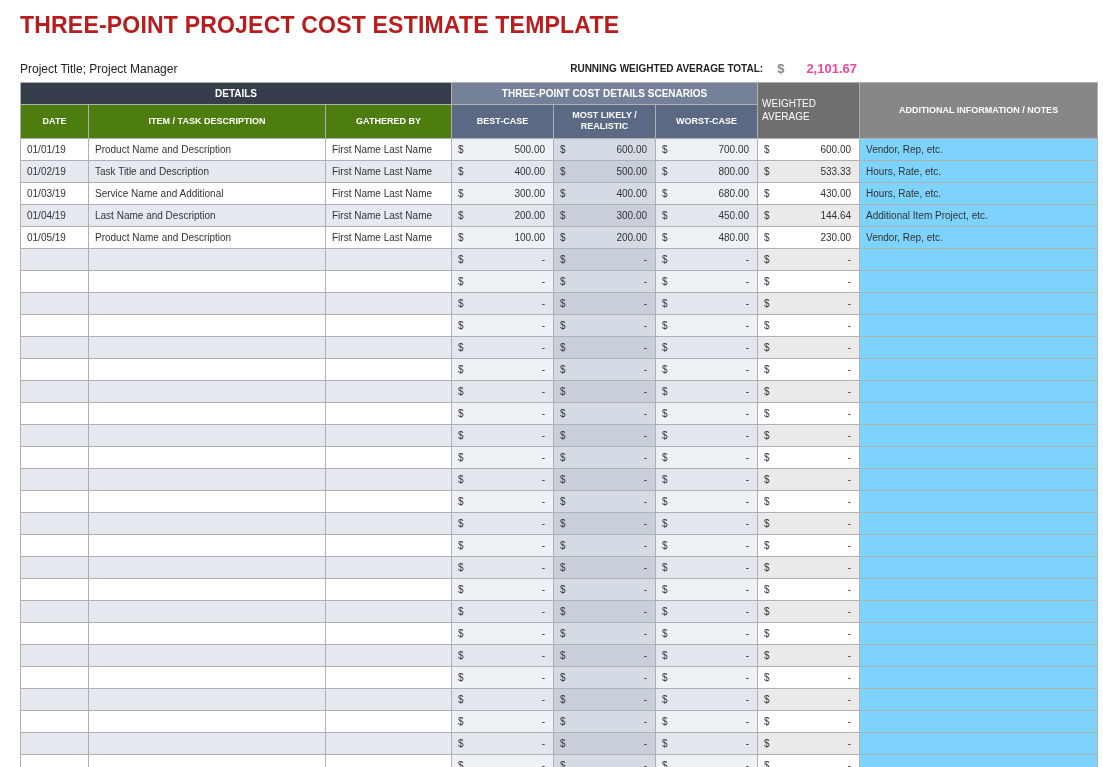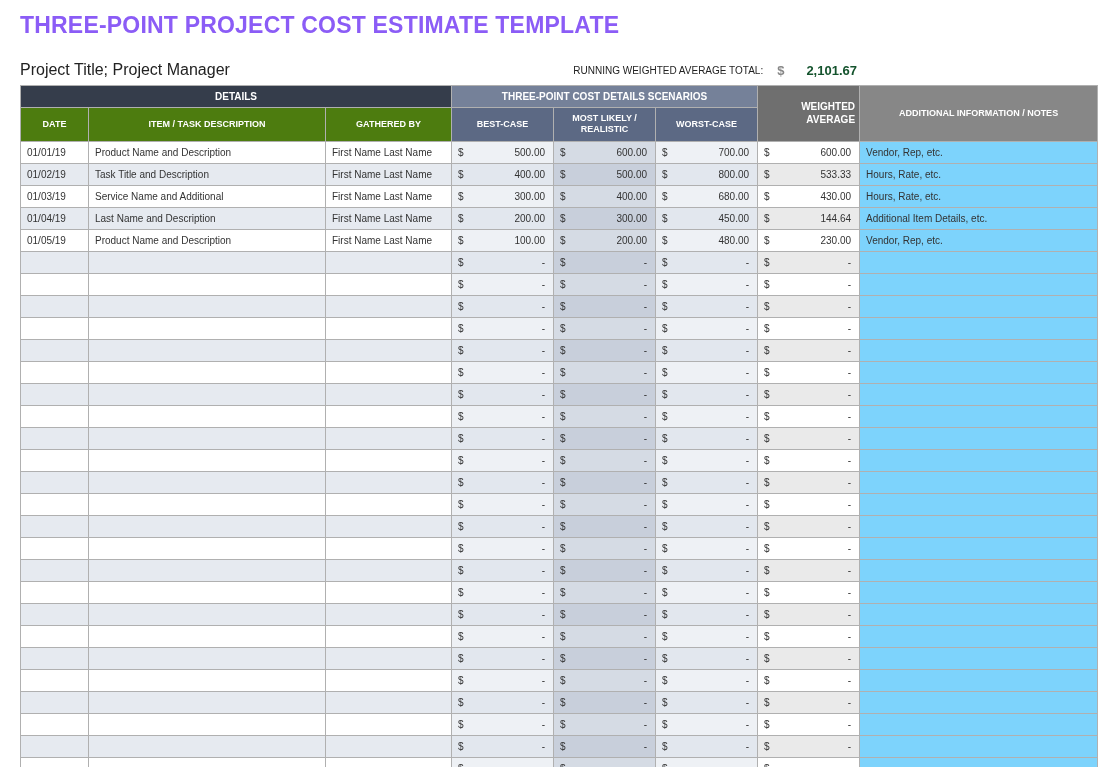--- a/index.html
+++ b/index.html
@@ -1,29 +1,29 @@
 <!DOCTYPE html>
 <html><head>
 <meta charset="utf-8">
 <style>
   * { margin:0; padding:0; box-sizing:border-box; }
   body { font-family: Arial, Helvetica, sans-serif; background:#fff; padding:12px 20px 20px 20px; font-size:11px; color:#333; }
-  .title { font-size:23px; font-weight:bold; color:#8b5cf6; letter-spacing:0.2px; margin-bottom:22px; }
+  .title { font-size:23px; font-weight:bold; color:#b91c1c; letter-spacing:0.2px; margin-bottom:22px; }
   .subheader { display:flex; align-items:center; margin-bottom:6px; }
-  .subtitle { font-size:16px; color:#222; flex:1; }
-  .total-label { font-size:10px; font-weight:normal; color:#222; text-align:right; padding-right:4px;margin-left:24px; }
+  .subtitle { font-size:12px; color:#222; flex:1; }
+  .total-label { font-size:10px; font-weight:bold; color:#222; text-align:right; padding-right:4px;margin-left:24px; }
   .total-dollar { font-size:13px; font-weight:bold; color:#888; padding:0 22px 0 10px; }
-  .total-value { font-size:13px; font-weight:bold; color:#14532d; }
+  .total-value { font-size:13px; font-weight:bold; color:#ec4899; }
   .grid { border:1px solid #b0b0b0; border-collapse:collapse; width:1077px; table-layout:fixed; }
   .grid td, .grid th { border:1px solid #b0b0b0; }
   .hdr-dark { background:#353d4b; color:#fff; font-size:10px; font-weight:bold; text-align:center; padding:5px 20px; }
   .hdr-mid { background:#758199; color:#fff; font-size:10px; font-weight:bold; text-align:center; padding:5px 4px; }
   .hdr-col-dark { background:#4d7c0f; color:#fff; font-size:9px; font-weight:bold; text-align:center; padding:7px 4px; }
   .hdr-col-mid { background:#5c6984; color:#fff; font-size:9px; font-weight:bold; text-align:center; padding:5px 4px; line-height:1.25; }
-  .hdr-col-wa { background:#6f6f6f; color:#fff; font-size:10px; font-weight:bold; text-align:right; padding:5px 4px; line-height:1.3; }
+  .hdr-col-wa { background:#6f6f6f; color:#fff; font-size:10px; font-weight:normal; text-align:left; padding:5px 4px; line-height:1.3; }
   .hdr-col-notes { background:#878787; color:#fff; font-size:9px; font-weight:bold; text-align:center; padding:5px 6px; }
   .cell { font-size:10px; padding:4px 6px; height:22px; background:#fff; }
   .cell-alt { background:#e6eaf0; }
   .money { position:relative; text-align:right; padding-right:8px; }
   .money .ds { position:absolute; left:6px; }
   .notes-cell { background:#7dd3fc; }
   .sc-bc { background:#eef1f5; }
   .sc-ml { background:#d5dbe4; }
   .sc-wc { background:#eef1f5; }
   .sc-bc.alt { background:#e2e7ee; }
@@ -114,21 +114,21 @@
         <td class="cell notes-cell">Hours, Rate, etc.</td>
       </tr>
       <tr>
         <td class="cell cell-alt">01/04/19</td>
         <td class="cell cell-alt">Last Name and Description</td>
         <td class="cell cell-alt">First Name Last Name</td>
         <td class="cell money sc-bc alt"><span class="ds">$</span><span>200.00</span></td>
         <td class="cell money sc-ml alt"><span class="ds">$</span><span>300.00</span></td>
         <td class="cell money sc-wc alt"><span class="ds">$</span><span>450.00</span></td>
         <td class="cell money wa-cell alt"><span class="ds">$</span><span>144.64</span></td>
-        <td class="cell notes-cell">Additional Item Details, etc.</td>
+        <td class="cell notes-cell">Additional Item Project, etc.</td>
       </tr>
       <tr>
         <td class="cell ">01/05/19</td>
         <td class="cell ">Product Name and Description</td>
         <td class="cell ">First Name Last Name</td>
         <td class="cell money sc-bc"><span class="ds">$</span><span>100.00</span></td>
         <td class="cell money sc-ml"><span class="ds">$</span><span>200.00</span></td>
         <td class="cell money sc-wc"><span class="ds">$</span><span>480.00</span></td>
         <td class="cell money wa-cell"><span class="ds">$</span><span>230.00</span></td>
         <td class="cell notes-cell">Vendor, Rep, etc.</td>

